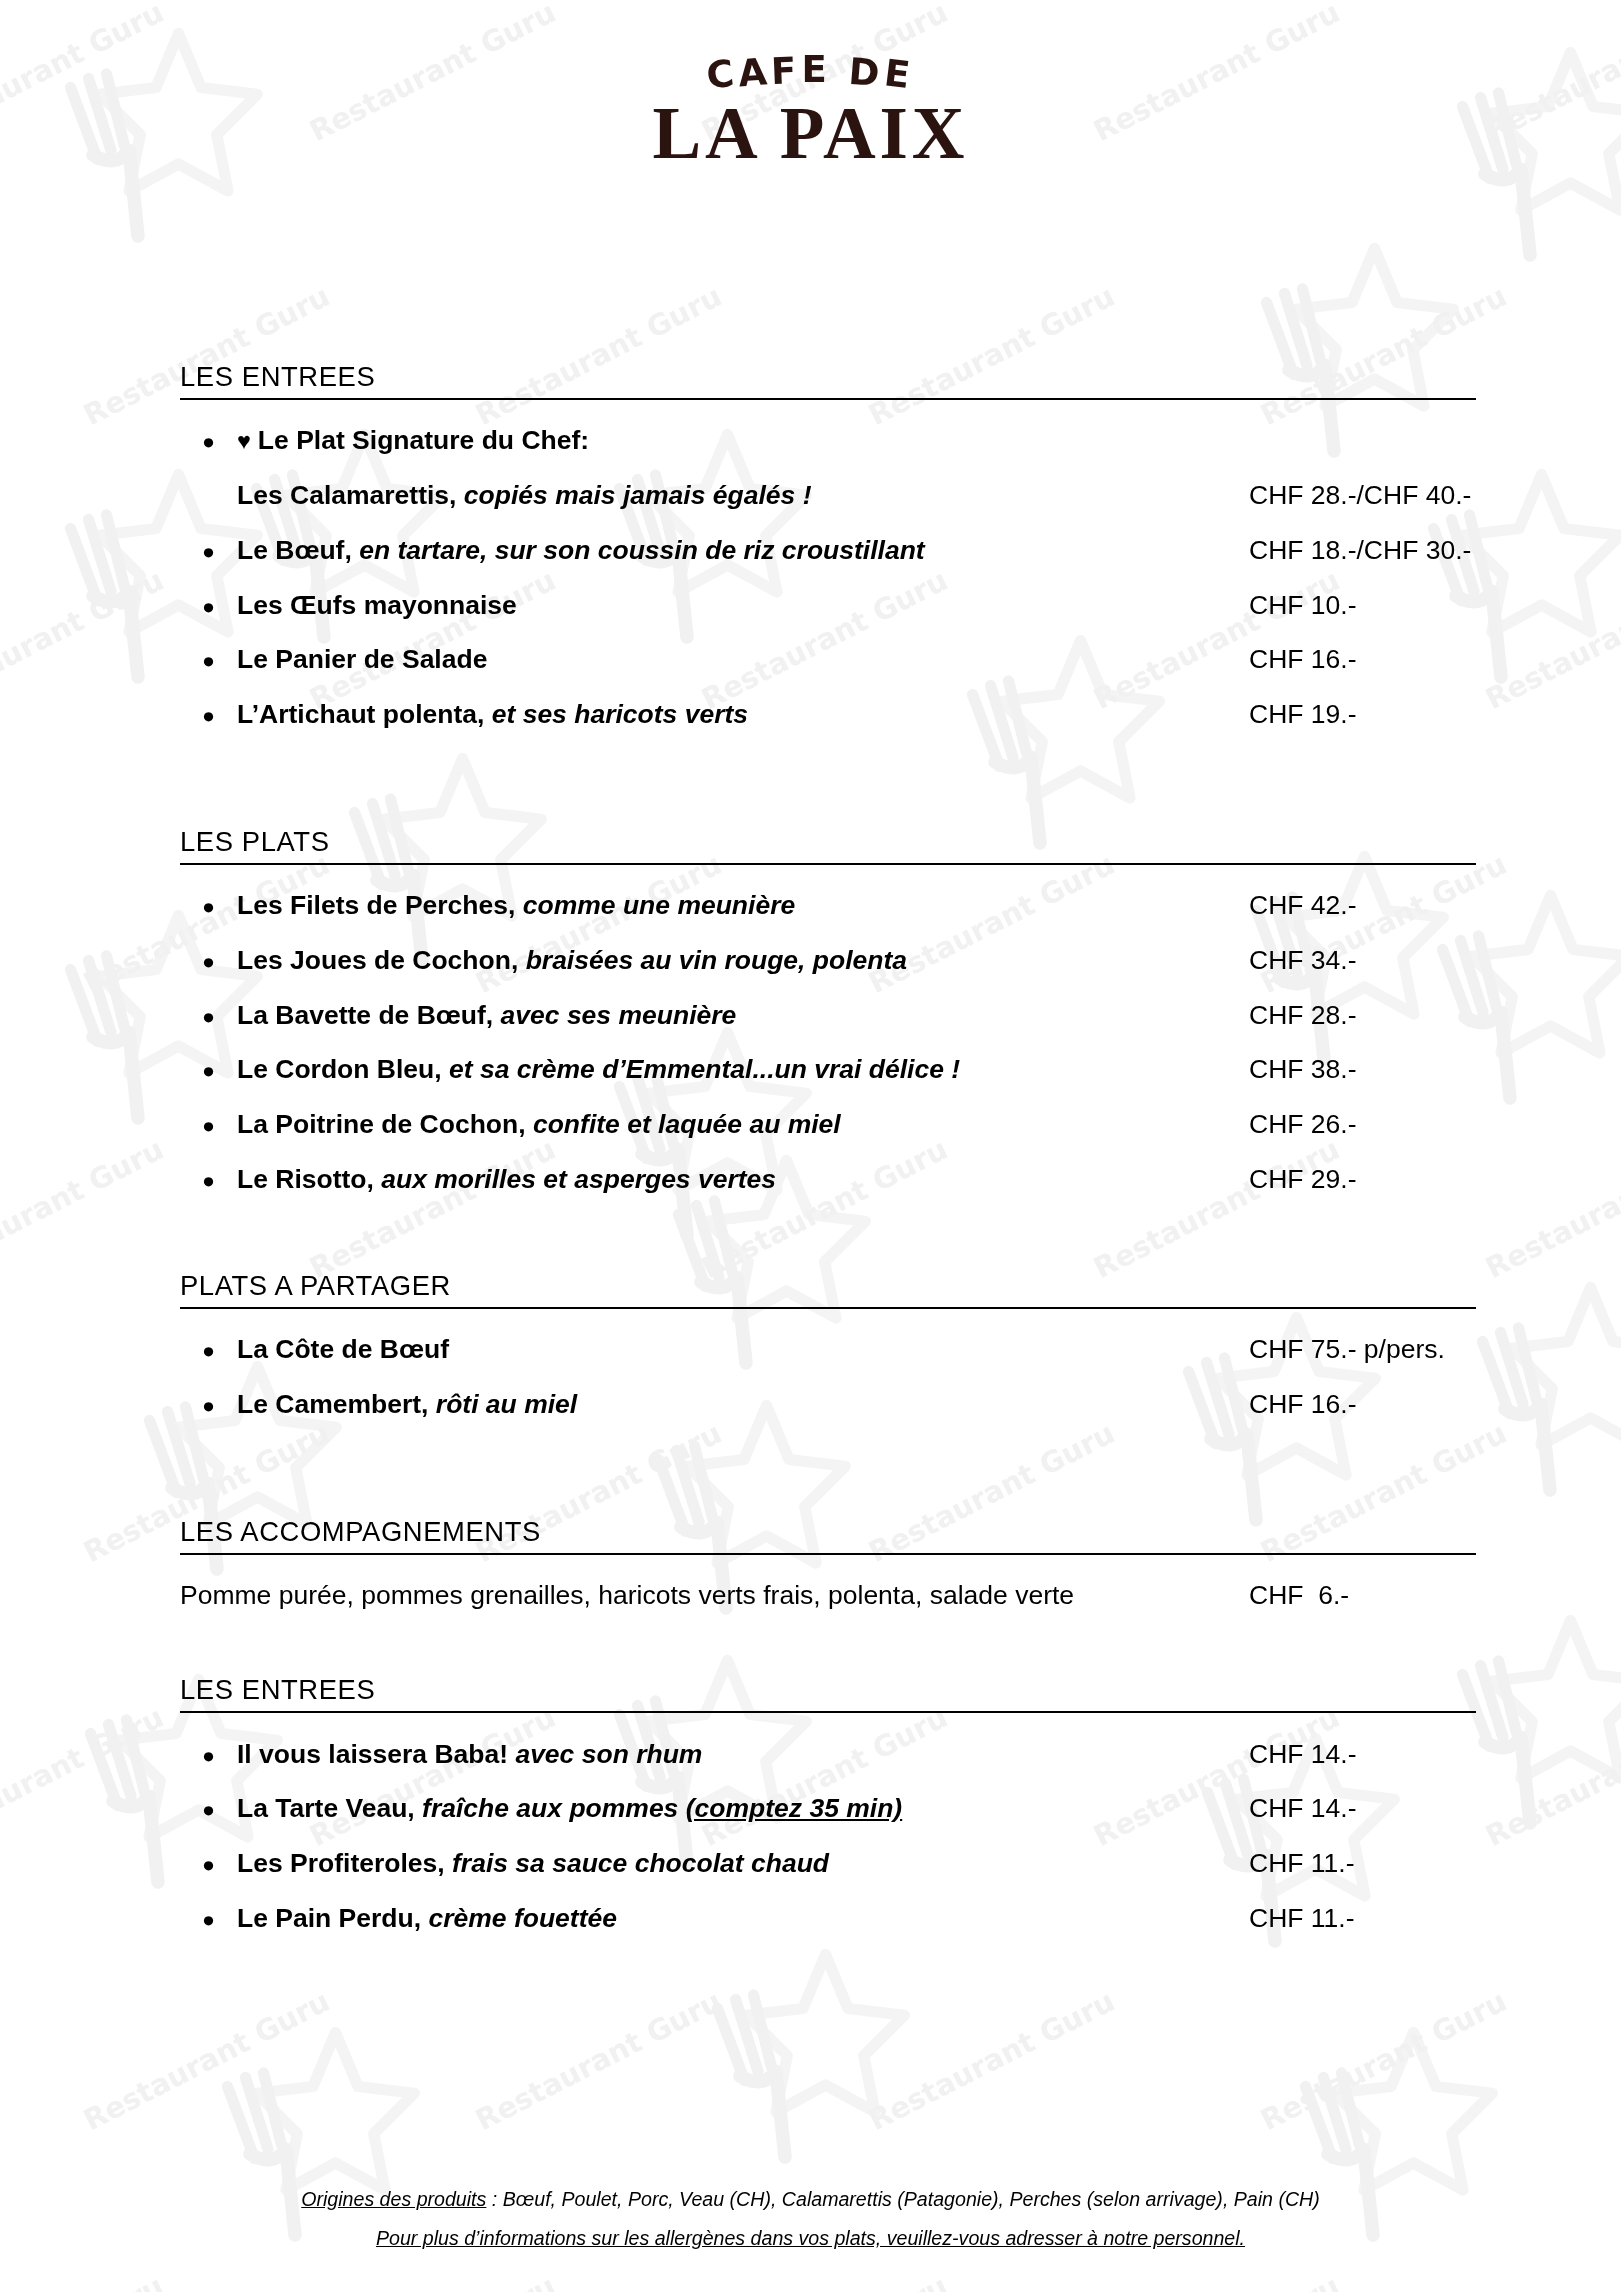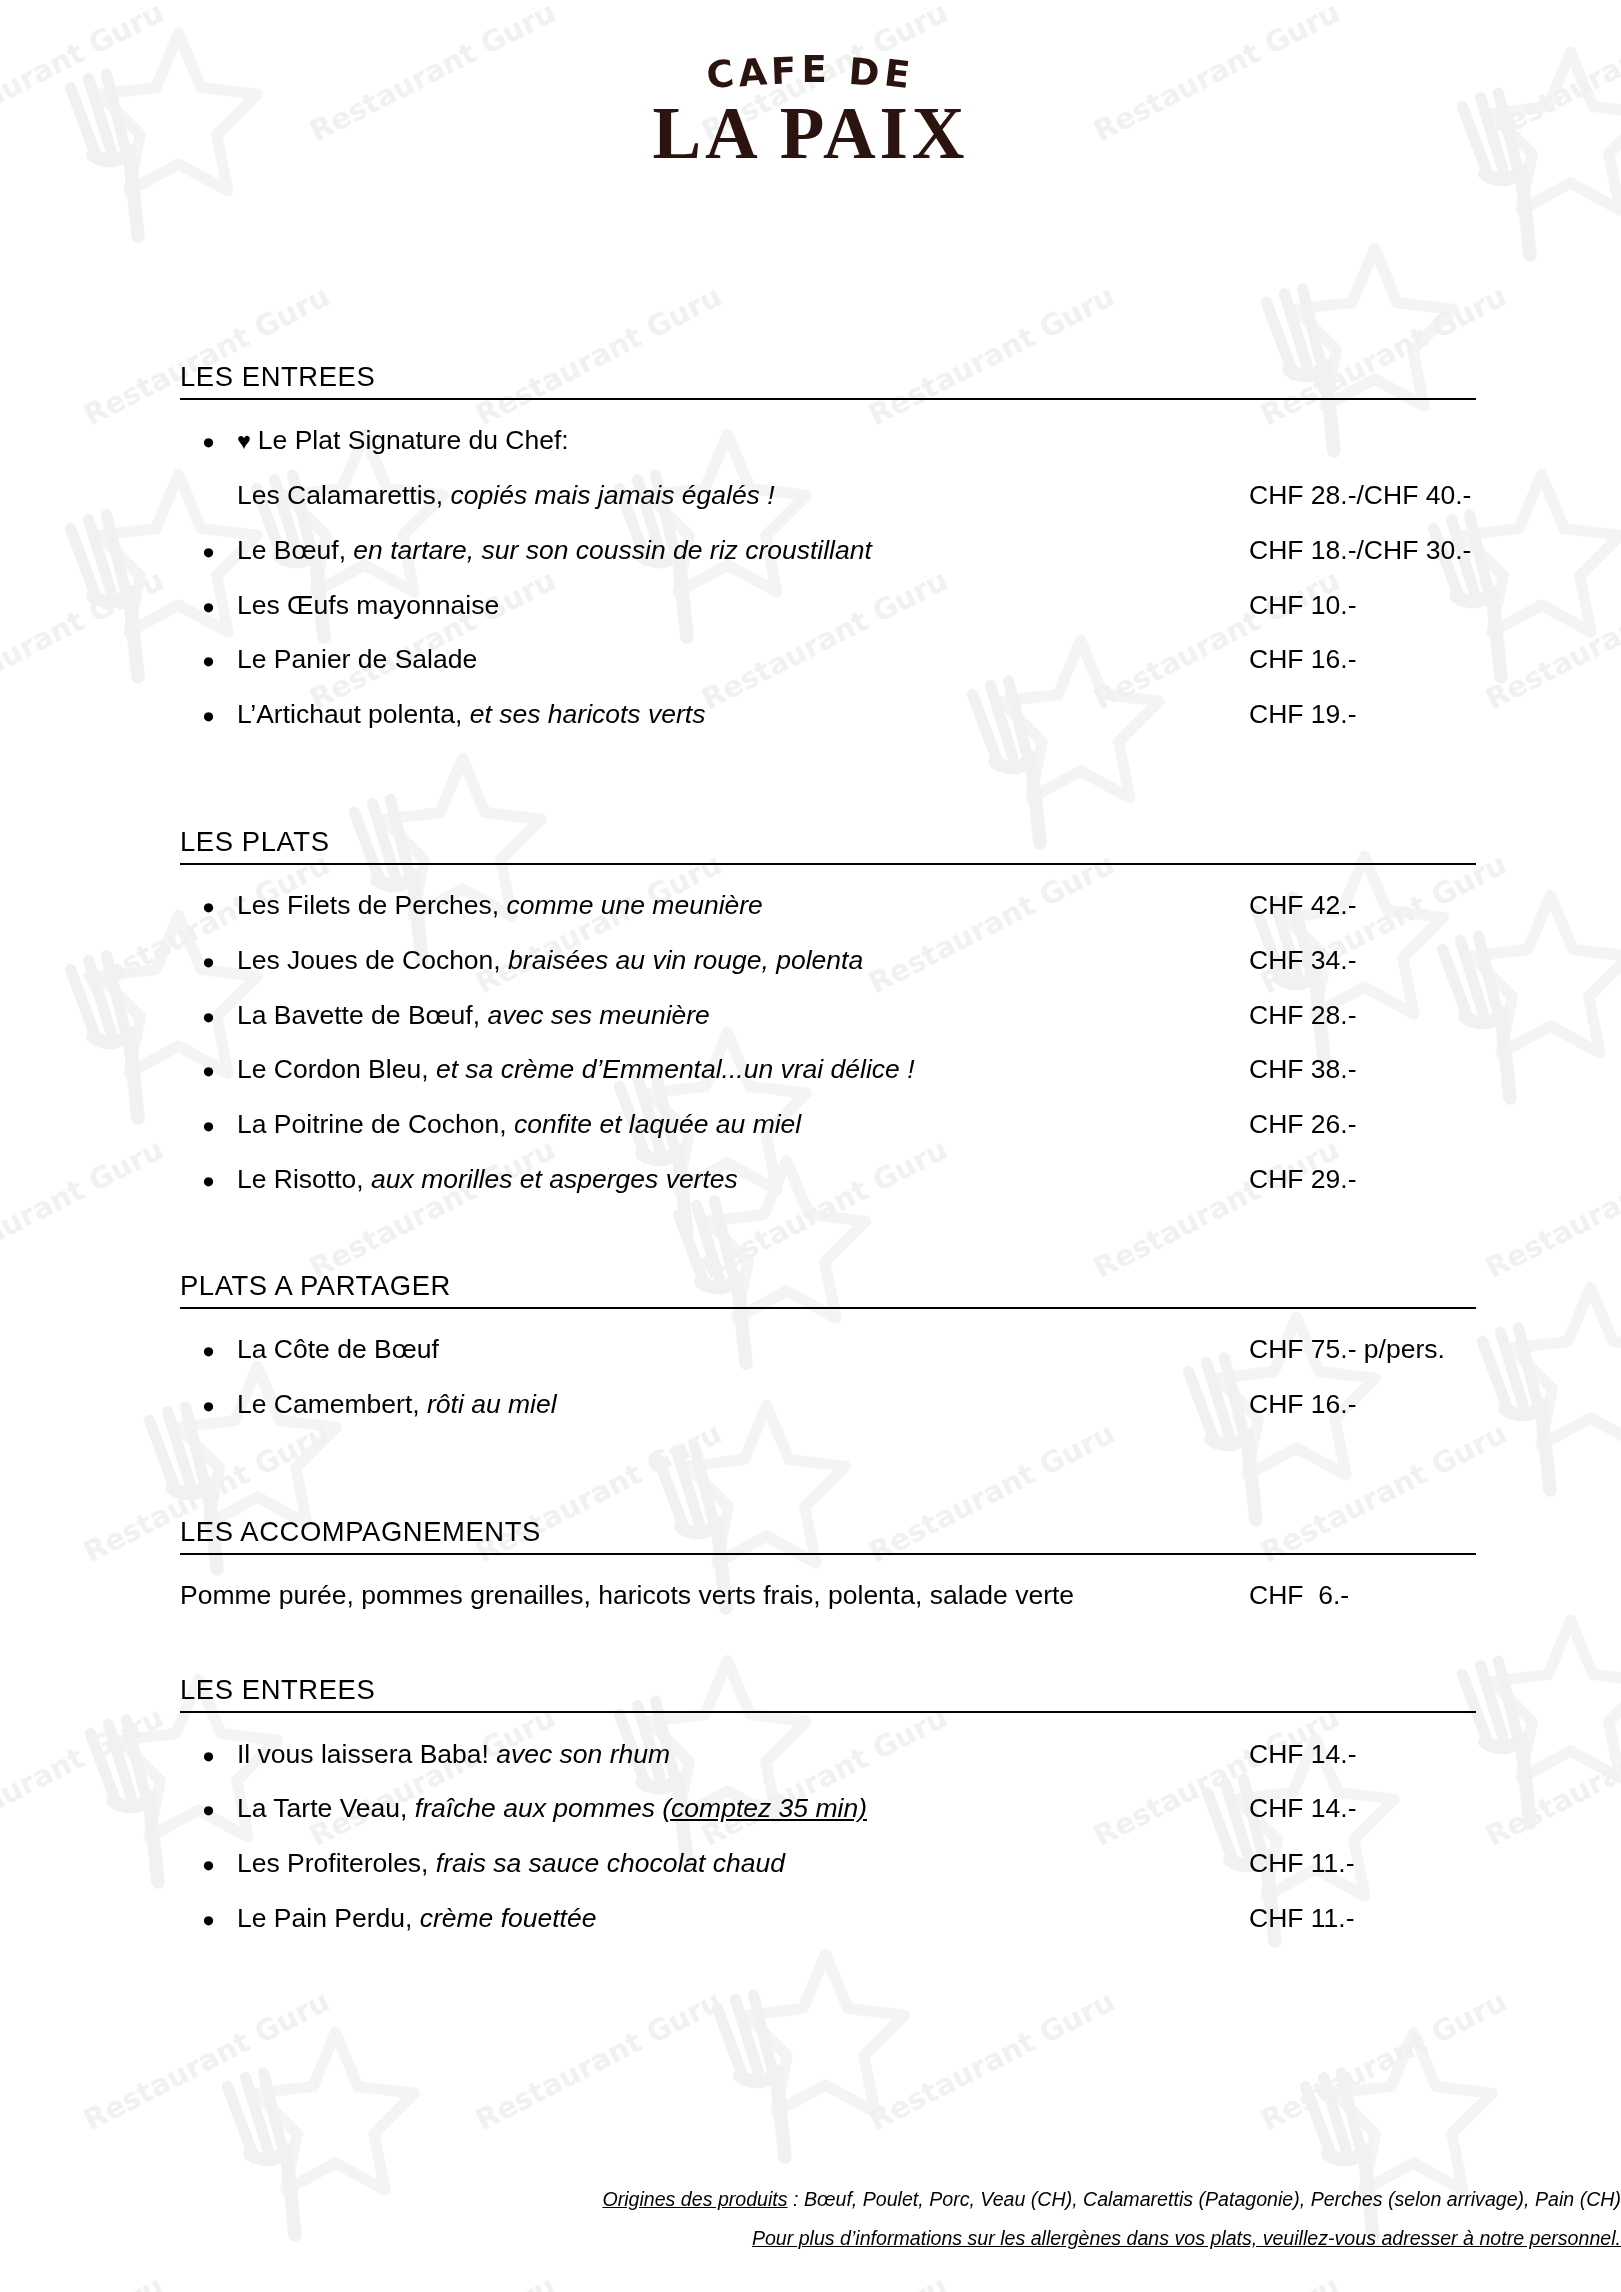--- a/index.html
+++ b/index.html
@@ -124,20 +124,21 @@
     flex: 0 0 57px;
     text-align: center;
     font-size: 21.6px;
     line-height: 1;
     color: #000;
   }
 
   .item-text {
     flex: 1 1 auto;
     padding-right: 17.6px;
+    font-weight: bold;
   }
   .item-price {
     flex: 0 0 227px;
     text-align: left;
     white-space: nowrap;
     font-size: 26.5px;
   }
 
   .desc { font-style: italic; }
   .u-italic { font-style: italic; text-decoration: underline; }
@@ -165,21 +166,21 @@
 
   .gap-lg { height: 84px; }
   .gap-md { height: 63px; }
 
   
   .footer {
     position: absolute;
     left: 0;
     bottom: 35px;
     width: 100%;
-    text-align: right;
+    text-align: center;
     font-style: italic;
     font-size: 19.6px;
     line-height: 2.0;
     color: #000;
     margin-top: 38px;
   }
   .footer .line { display: block; }
   .footer .u { text-decoration: underline; }
 </style>
 </head>

